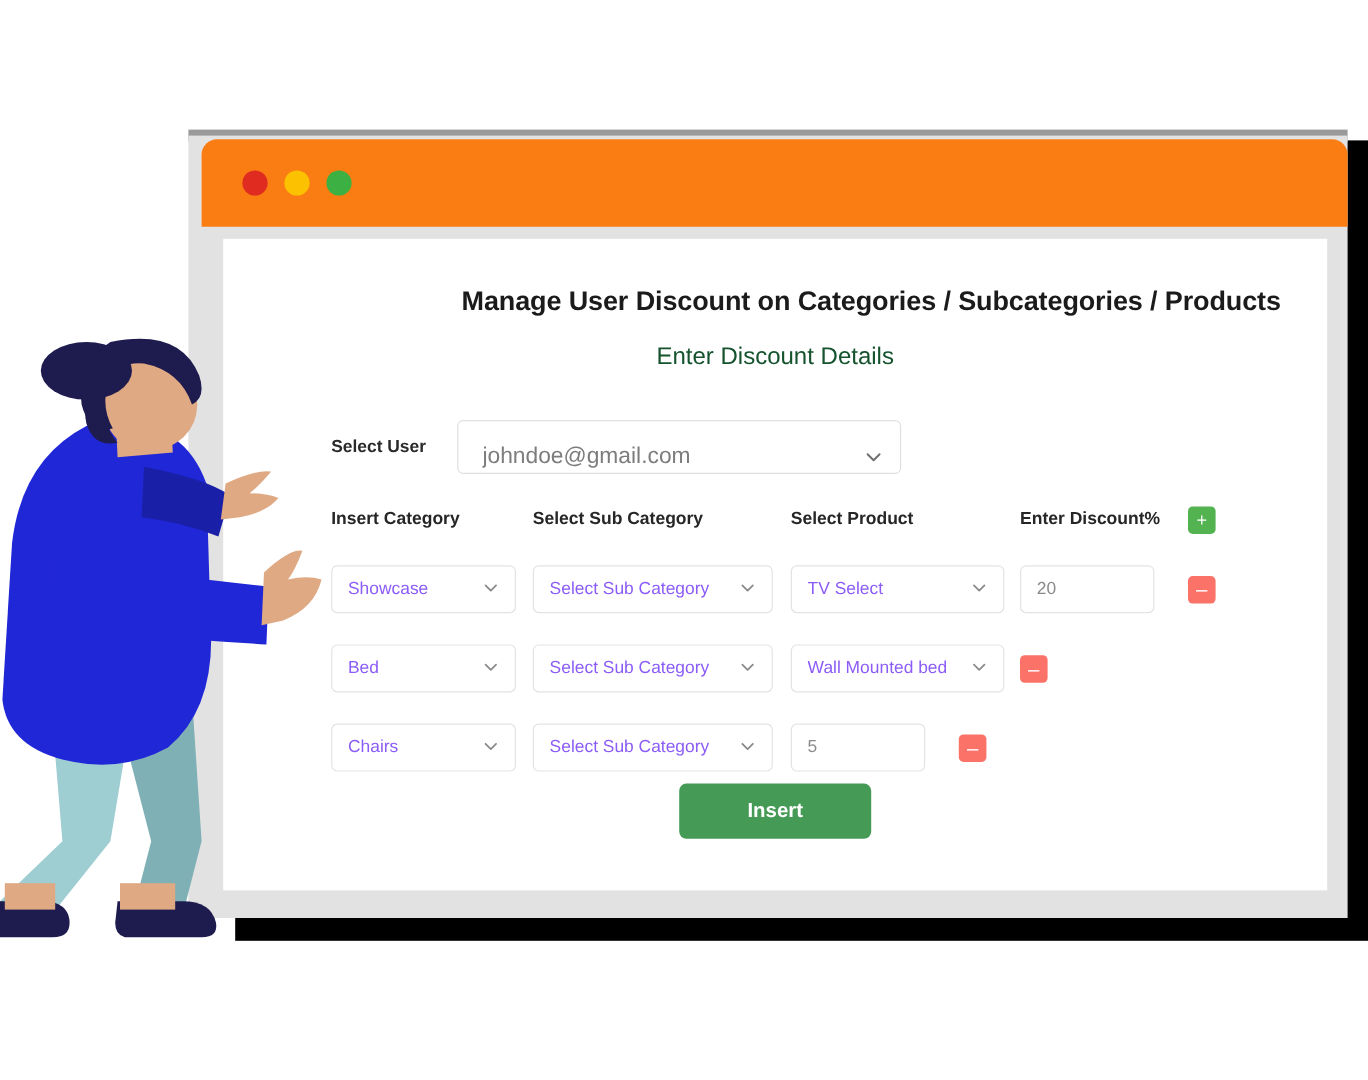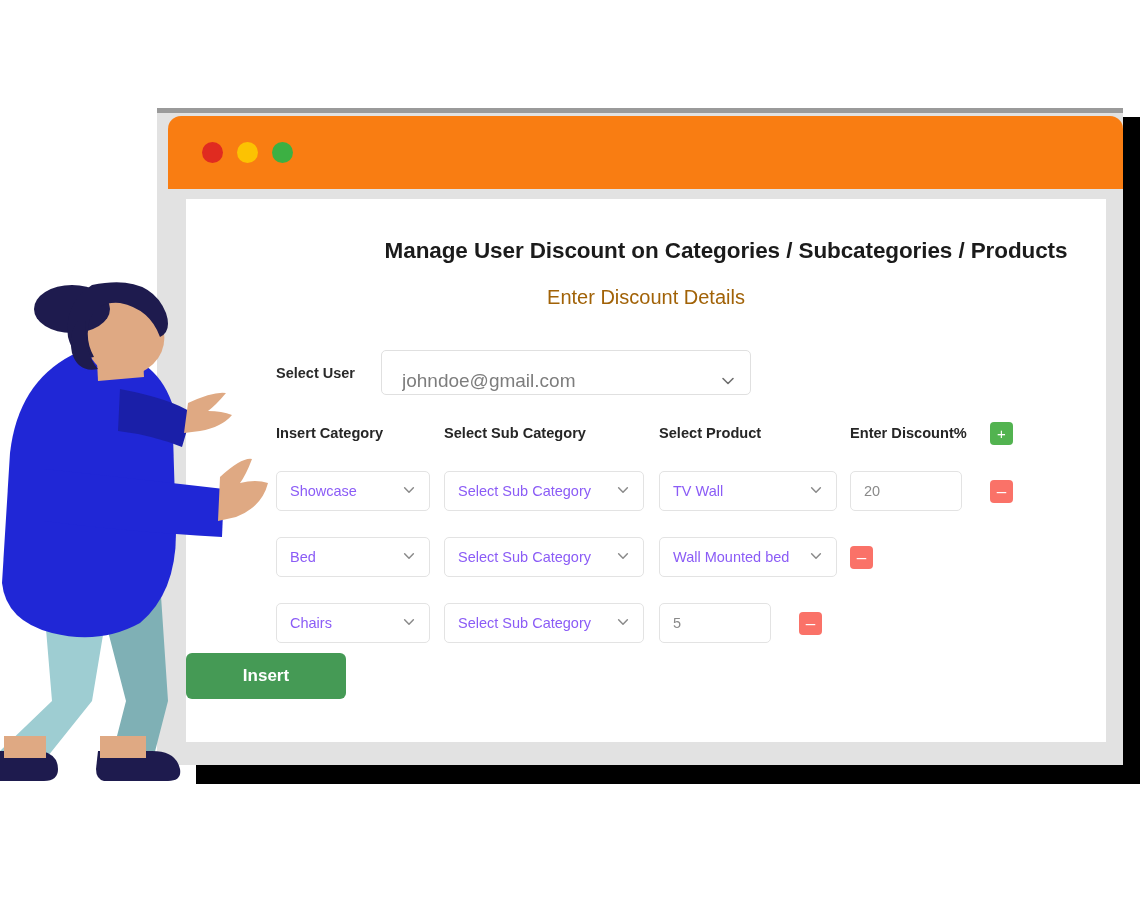--- a/index.html
+++ b/index.html
@@ -112,21 +112,21 @@
     color: #1b1b1b;
     letter-spacing: -0.1px;
   }
   .title-sub {
     position: absolute;
     left: 0;
     top: 87px;
     width: 920px;
     text-align: center;
     font-size: 20px;
-    color: #a16207;
+    color: #14532d;
     font-weight: normal;
   }
 
   
   .user-row {
     position: absolute;
     left: 90px;
     top: 151px;
     display: flex;
     align-items: center;
@@ -248,21 +248,21 @@
     font-family: "Liberation Sans", sans-serif;
     outline: none;
   }
 
   .insert-wrap {
     position: absolute;
     left: 0;
     top: 454px;
     width: 920px;
     display: flex;
-    justify-content: flex-start;
+    justify-content: center;
   }
   .insert-btn {
     width: 160px;
     height: 46px;
     background: #459a55;
     color: #ffffff;
     font-size: 17px;
     font-weight: bold;
     border: none;
     border-radius: 6px;
@@ -344,21 +344,21 @@
             <span class="val">Select Sub Category</span>
             <span class="chev">
               <svg width="14" height="14" viewBox="0 0 16 16">
                   <path d="M3 5.5 L8 10.5 L13 5.5" fill="none" stroke="#8a8a8a" stroke-width="1.7" stroke-linecap="round" stroke-linejoin="round"></path>
                 </svg>
             </span>
           </div>
         </div>
         <div class="col-prod">
           <div class="cell-select w-prod">
-            <span class="val">TV Wall</span>
+            <span class="val">TV Select</span>
             <span class="chev">
               <svg width="14" height="14" viewBox="0 0 16 16">
                   <path d="M3 5.5 L8 10.5 L13 5.5" fill="none" stroke="#8a8a8a" stroke-width="1.7" stroke-linecap="round" stroke-linejoin="round"></path>
                 </svg>
             </span>
           </div>
         </div>
         <div class="col-disc">
           <input class="cell-input" type="text" value="20" style="">
         </div>

